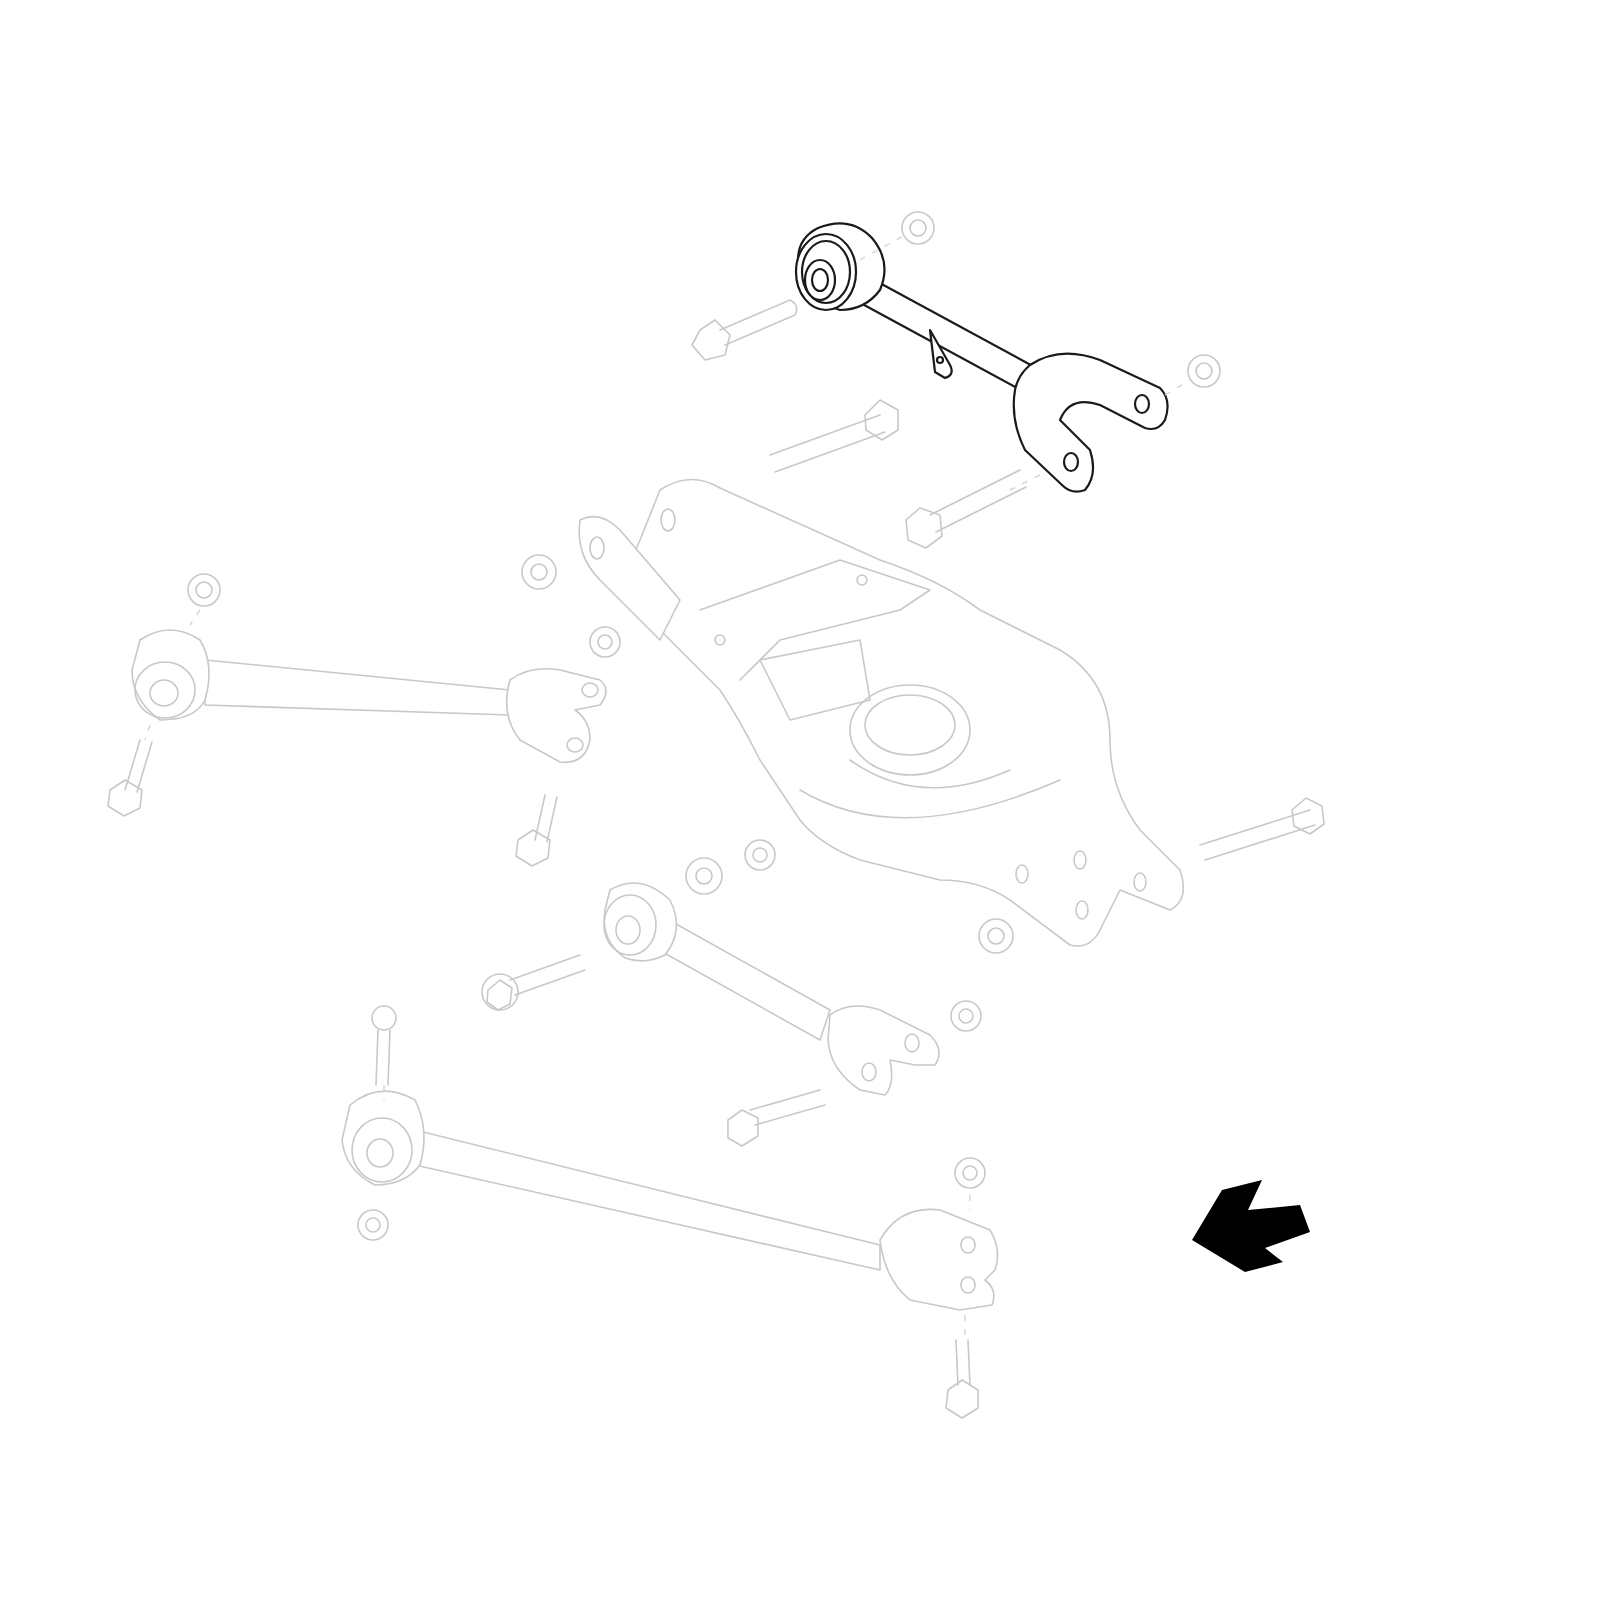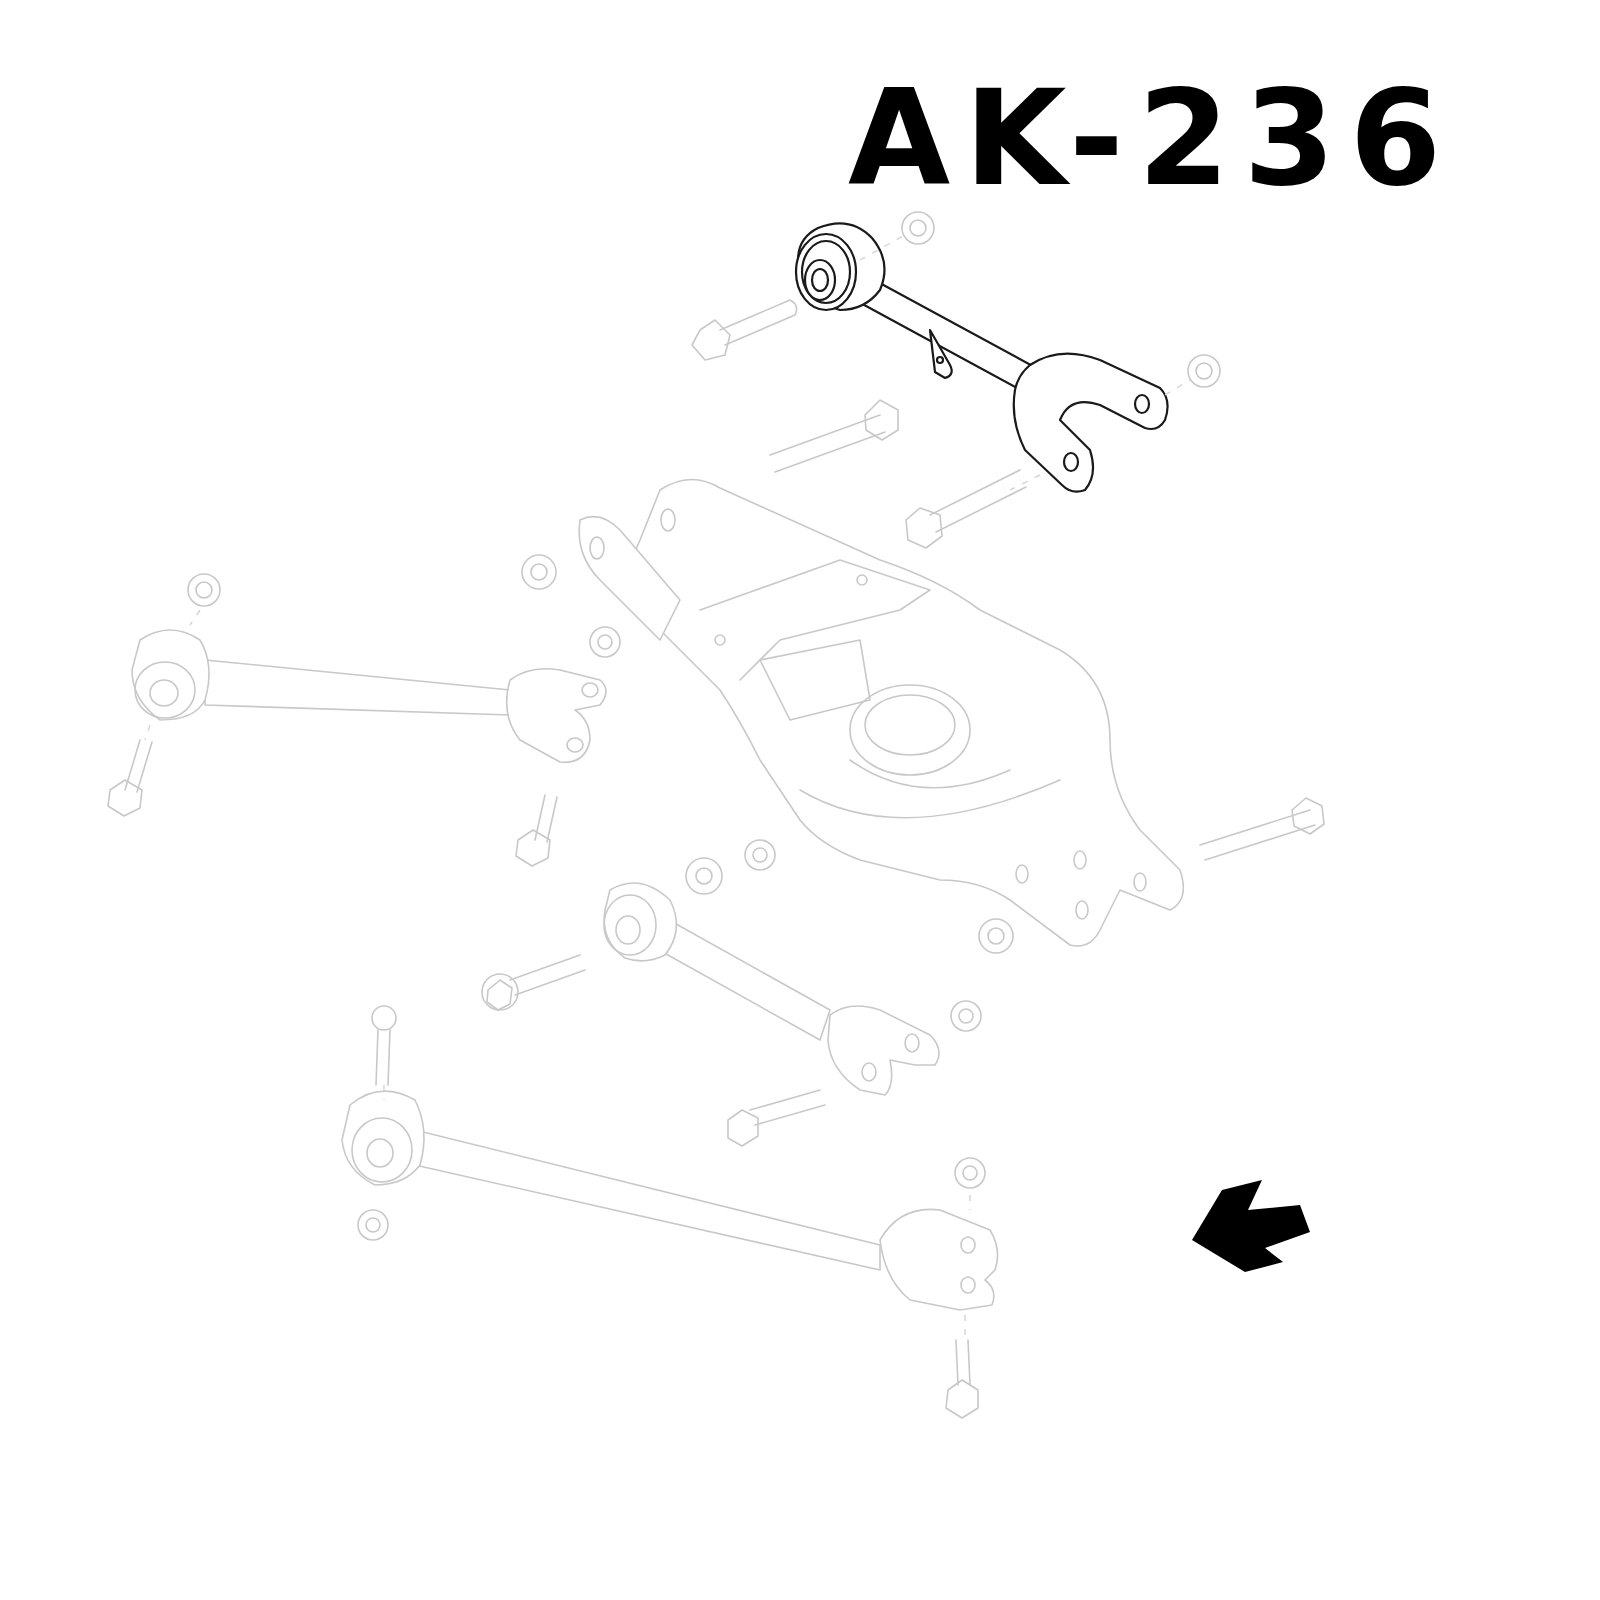--- a/index.html
+++ b/index.html
@@ -15,21 +15,20 @@
   .dash { fill: none; stroke: #d4d4d4; stroke-width: 1.4; stroke-dasharray: 6 8; }
   .bold { fill: #ffffff; stroke: #1a1a1a; stroke-width: 2.2; stroke-linejoin: round; stroke-linecap: round; }
   .bold-line { fill: none; stroke: #1a1a1a; stroke-width: 2.2; stroke-linecap: round; }
   .arrow { fill: #000000; }
 </style>
 </head>
 <body>
 
 <div class="canvas">
 
-  <div class="part-code">AK-236</div>
 
   <svg class="diagram" width="1600" height="1600" viewBox="0 0 1600 1600">
 
     <g>
       <path class="faint-fill" d="M660 490 Q690 470 720 488 L880 560 Q940 580 980 610 L1060 650 Q1110 680 1110 740 Q1110 790 1140 830 L1180 870 Q1190 900 1170 910 L1120 890 L1100 930 Q1090 950 1070 945 L1010 900 Q980 880 940 880 L860 860 Q820 845 800 820 L760 760 Q740 720 720 690 L650 620 Q620 580 640 540 Z"></path>
       <path class="faint-fill" d="M580 520 Q600 510 620 530 L680 600 L660 640 L600 580 Q575 555 580 520 Z"></path>
       <path class="faint" d="M700 610 L840 560 L930 590 L900 610 L780 640 L740 680"></path>
       <path class="faint" d="M760 660 L860 640 L870 700 L790 720 Z"></path>
       <ellipse class="faint" cx="910" cy="730" rx="60" ry="45"></ellipse>
       <ellipse class="faint" cx="910" cy="725" rx="45" ry="30"></ellipse>

